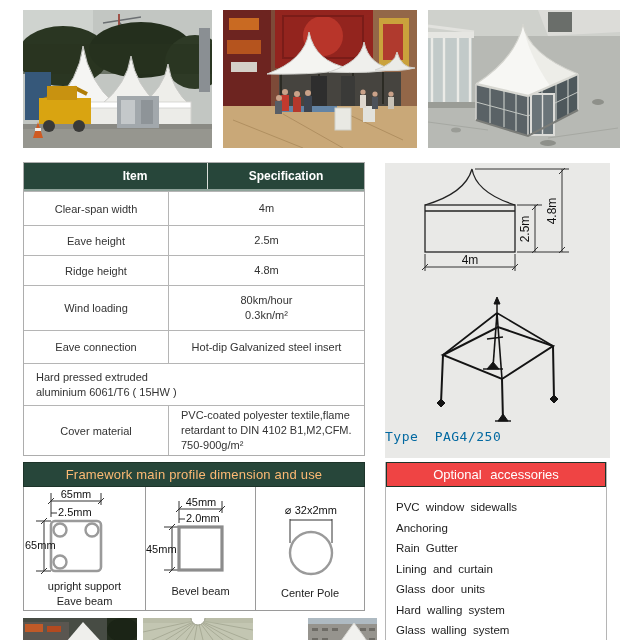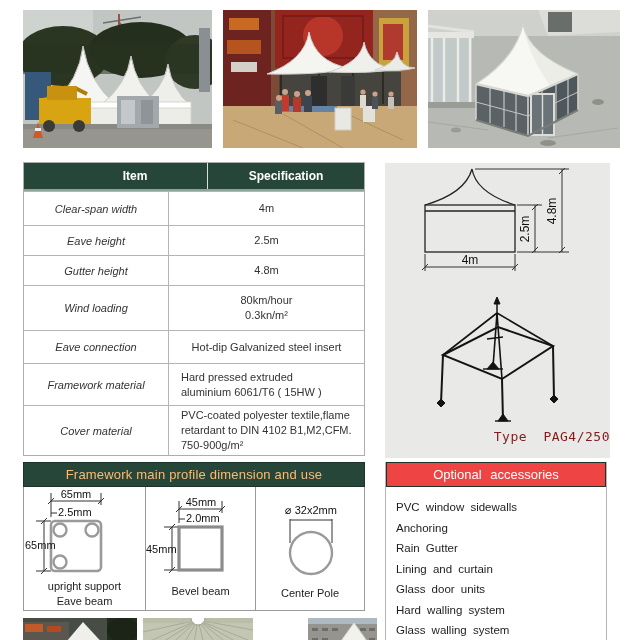--- a/index.html
+++ b/index.html
@@ -10,29 +10,29 @@
   .photo svg{display:block;}
   
   .spec-table{position:absolute;left:23px;top:162px;width:342px;border:1px solid #adadad;background:#fff;}
   .thead{display:flex;height:28px;background:#27463a;border-bottom:2px solid #8fa39a;}
   .th{color:#ffffff;font-weight:bold;font-size:12px;display:flex;align-items:center;justify-content:center;}
   .th-item{width:145px;border-right:1px solid #d9ded9;margin-left:39px;}
   .th-spec{flex:1;}
   .tr{display:flex;border-top:1px solid #b5b5b5;}
   .tr:first-of-type{border-top:none;}
   .td-item{width:145px;border-right:1px solid #b5b5b5;display:flex;align-items:center;justify-content:center;
-           font-size:11px;color:#333;text-align:center;font-style:italic;}
+           font-size:11px;color:#333;text-align:center;}
   .td-spec{flex:1;display:flex;align-items:center;justify-content:center;text-align:center;
            font-size:11px;color:#333;white-space:pre-line;padding:2px 8px;line-height:1.35;}
   .r0{height:34px}.r1{height:30px}.r2{height:30px}.r3{height:45px}.r4{height:33px}.r5{height:42px}.r6{height:50px}
   .align-left .td-spec{justify-content:flex-start;text-align:left;padding-left:12px;}
   
   .diagram-panel{position:absolute;left:385px;top:163px;width:225px;height:295px;background:#e9e9e7;}
-  .type-label{position:absolute;left:0;top:266px;width:100%;text-align:right;
-              font-family:"DejaVu Sans Mono",monospace;font-size:13px;letter-spacing:.5px;word-spacing:8px;color:#7f1d1d;}
+  .type-label{position:absolute;left:0;top:266px;width:100%;text-align:left;
+              font-family:"DejaVu Sans Mono",monospace;font-size:13px;letter-spacing:.5px;word-spacing:8px;color:#0369a1;}
   
   .framework{position:absolute;left:23px;top:462px;width:342px;}
   .sec-header{height:25px;background:#27463a;border:1px solid #1d3329;color:#fdba74;display:flex;align-items:center;
               justify-content:center;font-size:13px;letter-spacing:.2px;}
   .fw-body{display:flex;border:1px solid #9a9a9a;border-top:none;height:124px;background:#fff;}
   .fw-col{position:relative;height:100%;}
   .fw-col1{width:122px;border-right:1px solid #9a9a9a;}
   .fw-col2{width:110px;border-right:1px solid #9a9a9a;}
   .fw-col3{flex:1;}
   .fw-label{position:absolute;width:100%;text-align:center;font-size:11px;color:#222;}
@@ -164,34 +164,33 @@
     </div>
     <div class="tr r0">
       <div class="td-item">Clear-span width</div>
       <div class="td-spec">4m</div>
     </div>
     <div class="tr r1">
       <div class="td-item">Eave height</div>
       <div class="td-spec">2.5m</div>
     </div>
     <div class="tr r2">
-      <div class="td-item">Gutter height</div>
+      <div class="td-item">Ridge height</div>
       <div class="td-spec">4.8m</div>
     </div>
     <div class="tr r3">
       <div class="td-item">Wind loading</div>
       <div class="td-spec">80km/hour
 0.3kn/m²</div>
     </div>
     <div class="tr r4">
       <div class="td-item">Eave connection</div>
       <div class="td-spec">Hot-dip Galvanized steel insert</div>
     </div>
     <div class="tr r5 align-left">
-      <div class="td-item">Framework material</div>
       <div class="td-spec">Hard pressed extruded
 aluminium 6061/T6 ( 15HW )</div>
     </div>
     <div class="tr r6 align-left">
       <div class="td-item">Cover material</div>
       <div class="td-spec">PVC-coated polyester textile,flame
 retardant to DIN 4102 B1,M2,CFM.
 750-900g/m²</div>
     </div>
   </div>

